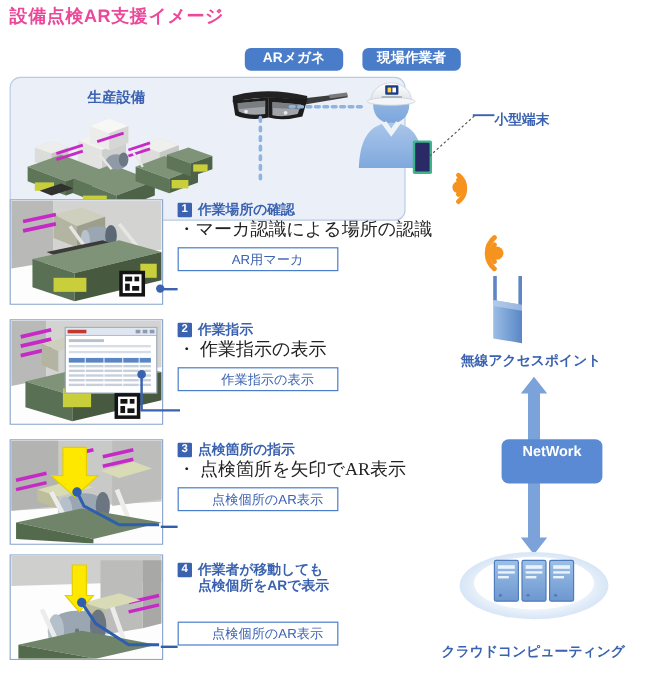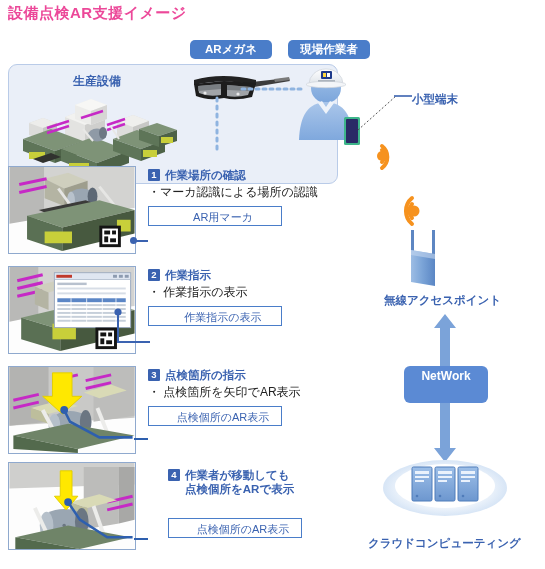--- a/index.html
+++ b/index.html
@@ -44,20 +44,21 @@
     background:#4a7dc9;
     color:#fff;
     border-radius:5px;
     font-size:11.5px;
     font-weight:bold;
     text-align:center;
     line-height:19px;
     height:19px;
     box-sizing:border-box;
     white-space:nowrap;
+    margin-left:14px;
   }
   #pill-arglass{left:190px;top:40px;width:82px;}
   #pill-worker{left:288px;top:40px;width:82px;}
   #pill-network{left:404px;top:366px;width:84px;height:37px;line-height:21px;
     border-radius:6px;font-size:12px;background:#5b8ad4;}
 
   
   .step{position:absolute;left:0;width:330px;}
   .thumb{
     position:absolute;left:8px;
@@ -73,22 +74,23 @@
     white-space:nowrap;line-height:14px;
   }
   .num{
     display:inline-block;width:12px;height:12px;line-height:12px;
     background:#3a62b0;color:#fff;text-align:center;
     font-size:9.5px;font-weight:bold;border-radius:1px;
     margin-right:5px;vertical-align:1px;
   }
   .step-head-l2{display:block;margin-left:17px;}
   .step-bullet{
-    margin-top:4px;font-size:12px;color:#222;white-space:nowrap;
+    margin-top:4px;font-size:15px;color:#222;white-space:nowrap;
     line-height:13px;
+    font-family:Liberation Serif, serif;
   }
   .callout{
     margin-top:7px;
     border:1px solid #4a7dc9;
     background:#fff;
     color:#3a62b0;
     font-size:11px;
     height:20px;line-height:20px;
     text-align:center;
     width:134px;
@@ -516,21 +518,21 @@
 
         <polygon points="6,76 60,64 124,76 72,88" fill="#6f8468"></polygon>
         <polygon points="6,76 72,88 72,88 6,88" fill="#536a4d"></polygon>
 
         <polygon points="52,8 64,8 64,34 70,34 58,48 46,34 52,34" fill="#ffe800" stroke="#e2cf00" stroke-width="1"></polygon>
 
         <polyline points="60,40 72,58 100,76 126,76" fill="none" stroke="#2e5fae" stroke-width="2.6"></polyline>
         <circle cx="60" cy="40" r="4" fill="#2e5fae"></circle>
       </svg>
     </div>
-    <div class="step-body" style="top:6px;margin-left:20px;">
+    <div class="step-body" style="top:6px;">
       <div class="step-head">
         <span class="num">4</span><span>作業者が移動しても</span>
         <span class="step-head-l2">点検個所をARで表示</span>
       </div>
       <div class="callout" style="margin-top:22px;">点検個所のAR表示</div>
     </div>
     <div class="leader" style="left:134px;top:76px;width:14px;background:#2e5fae;"></div>
   </div>
 
 </div>

